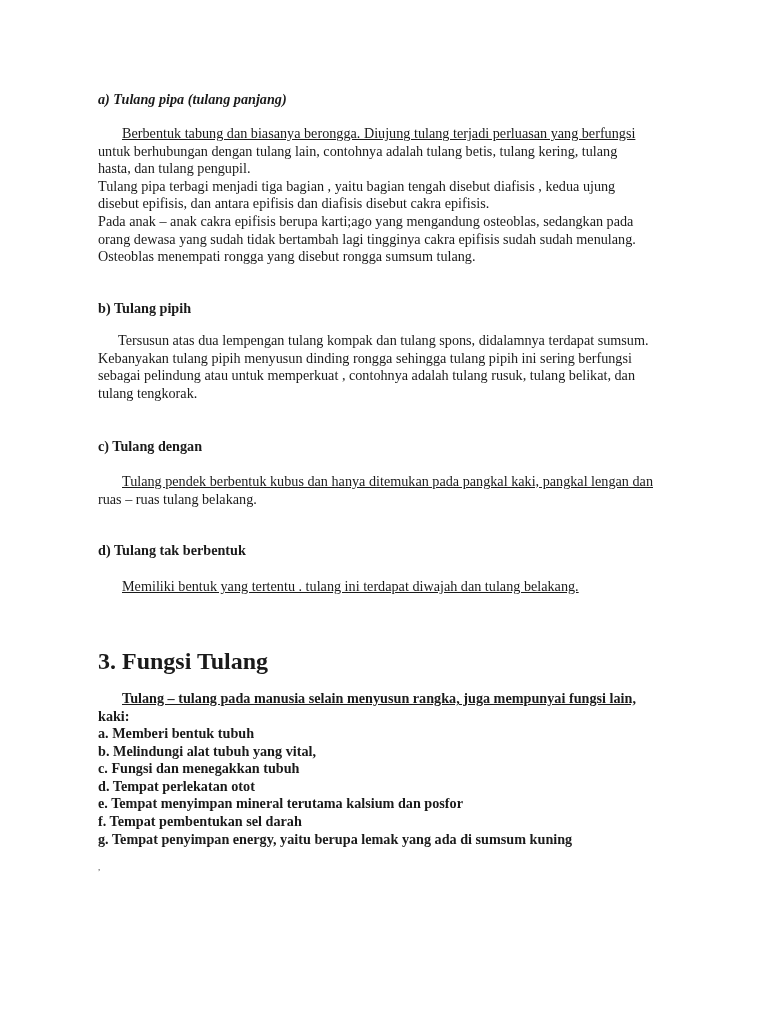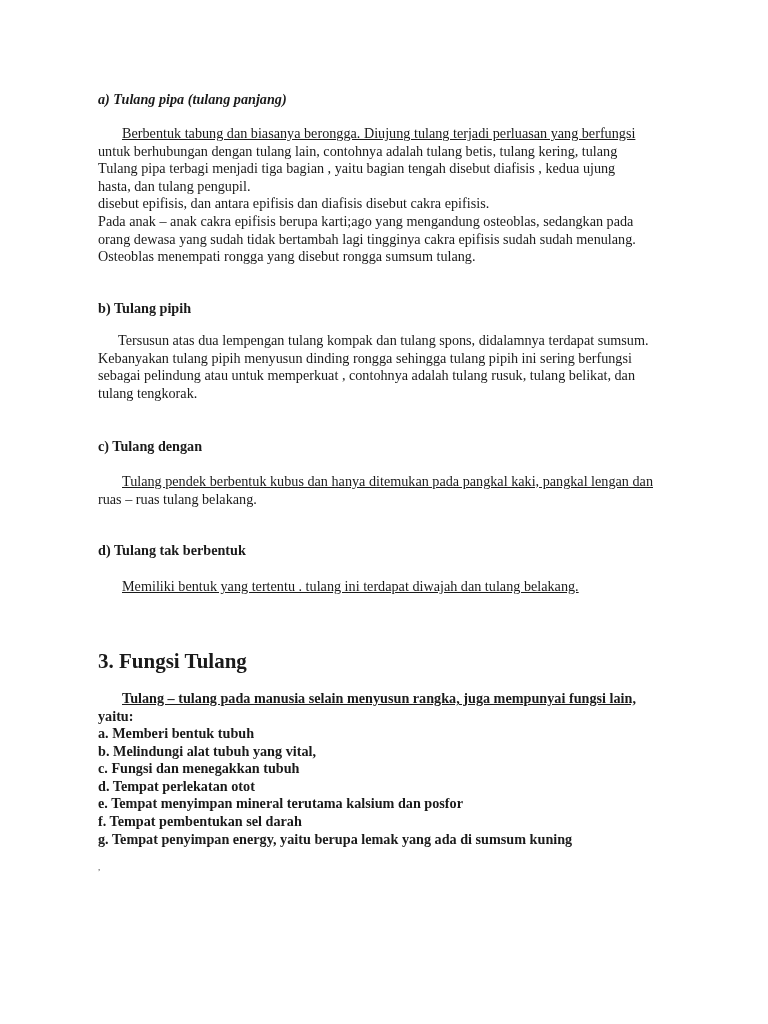--- a/index.html
+++ b/index.html
@@ -41,21 +41,21 @@
       height: 17.6px;
     }
     .para .line.indent {
       padding-left: 24px;
       text-decoration: underline;
     }
     .section-heading {
       position: absolute;
       left: 90px;
       top: 646px;
-      font-size: 21px;
+      font-size: 24px;
       font-weight: bold;
       line-height: 30px;
       white-space: nowrap;
     }
     .bold-block {
       font-weight: bold;
     }
     .tick {
       position: absolute;
       left: 90px;
@@ -67,22 +67,22 @@
   </style>
 </head>
 <body>
 
 <div class="page">
 
   <div class="abs sub-heading italic" style="top:91px;">a) Tulang pipa (tulang panjang)</div>
   <div class="abs para" style="top:125px;">
     <span class="line indent">Berbentuk tabung dan biasanya berongga. Diujung tulang terjadi perluasan yang berfungsi</span>
     <span class="line">untuk berhubungan dengan tulang lain, contohnya adalah tulang betis, tulang kering, tulang</span>
+    <span class="line">hasta, dan tulang pengupil.</span>
     <span class="line">Tulang pipa terbagi menjadi tiga bagian , yaitu bagian tengah disebut diafisis , kedua ujung</span>
-    <span class="line">hasta, dan tulang pengupil.</span>
     <span class="line">disebut epifisis, dan antara epifisis dan diafisis disebut cakra epifisis.</span>
     <span class="line">Pada anak – anak cakra epifisis berupa karti;ago yang mengandung osteoblas, sedangkan pada</span>
     <span class="line">orang dewasa yang sudah tidak bertambah lagi tingginya cakra epifisis sudah sudah menulang.</span>
     <span class="line">Osteoblas menempati rongga yang disebut rongga sumsum tulang.</span>
   </div>
 
   <div class="abs sub-heading" style="top:300px;">b) Tulang pipih</div>
   <div class="abs para" style="top:332px;">
     <span class="line" style="padding-left:20px;">Tersusun atas dua lempengan tulang kompak dan tulang spons, didalamnya terdapat sumsum.</span>
     <span class="line">Kebanyakan tulang pipih menyusun dinding rongga sehingga tulang pipih ini sering berfungsi</span>
@@ -97,21 +97,21 @@
   </div>
 
   <div class="abs sub-heading" style="top:542px;">d) Tulang tak berbentuk</div>
   <div class="abs para" style="top:578px;">
     <span class="line indent">Memiliki bentuk yang tertentu . tulang ini terdapat diwajah dan tulang belakang.</span>
   </div>
 
   <div class="section-heading">3. Fungsi Tulang</div>
   <div class="abs para bold-block" style="top:690px;">
     <span class="line indent">Tulang – tulang pada manusia selain menyusun rangka, juga mempunyai fungsi lain,</span>
-    <span class="line">yaitu:</span>
+    <span class="line">kaki:</span>
   </div>
   <div class="abs para bold-block" style="top:725px;">
     <span class="line">a. Memberi bentuk tubuh</span>
     <span class="line">b. Melindungi alat tubuh yang vital,</span>
     <span class="line">c. Fungsi dan menegakkan tubuh</span>
     <span class="line">d. Tempat perlekatan otot</span>
     <span class="line">e. Tempat menyimpan mineral terutama kalsium dan posfor</span>
     <span class="line">f. Tempat pembentukan sel darah</span>
     <span class="line">g. Tempat penyimpan energy, yaitu berupa lemak yang ada di sumsum kuning</span>
   </div>

